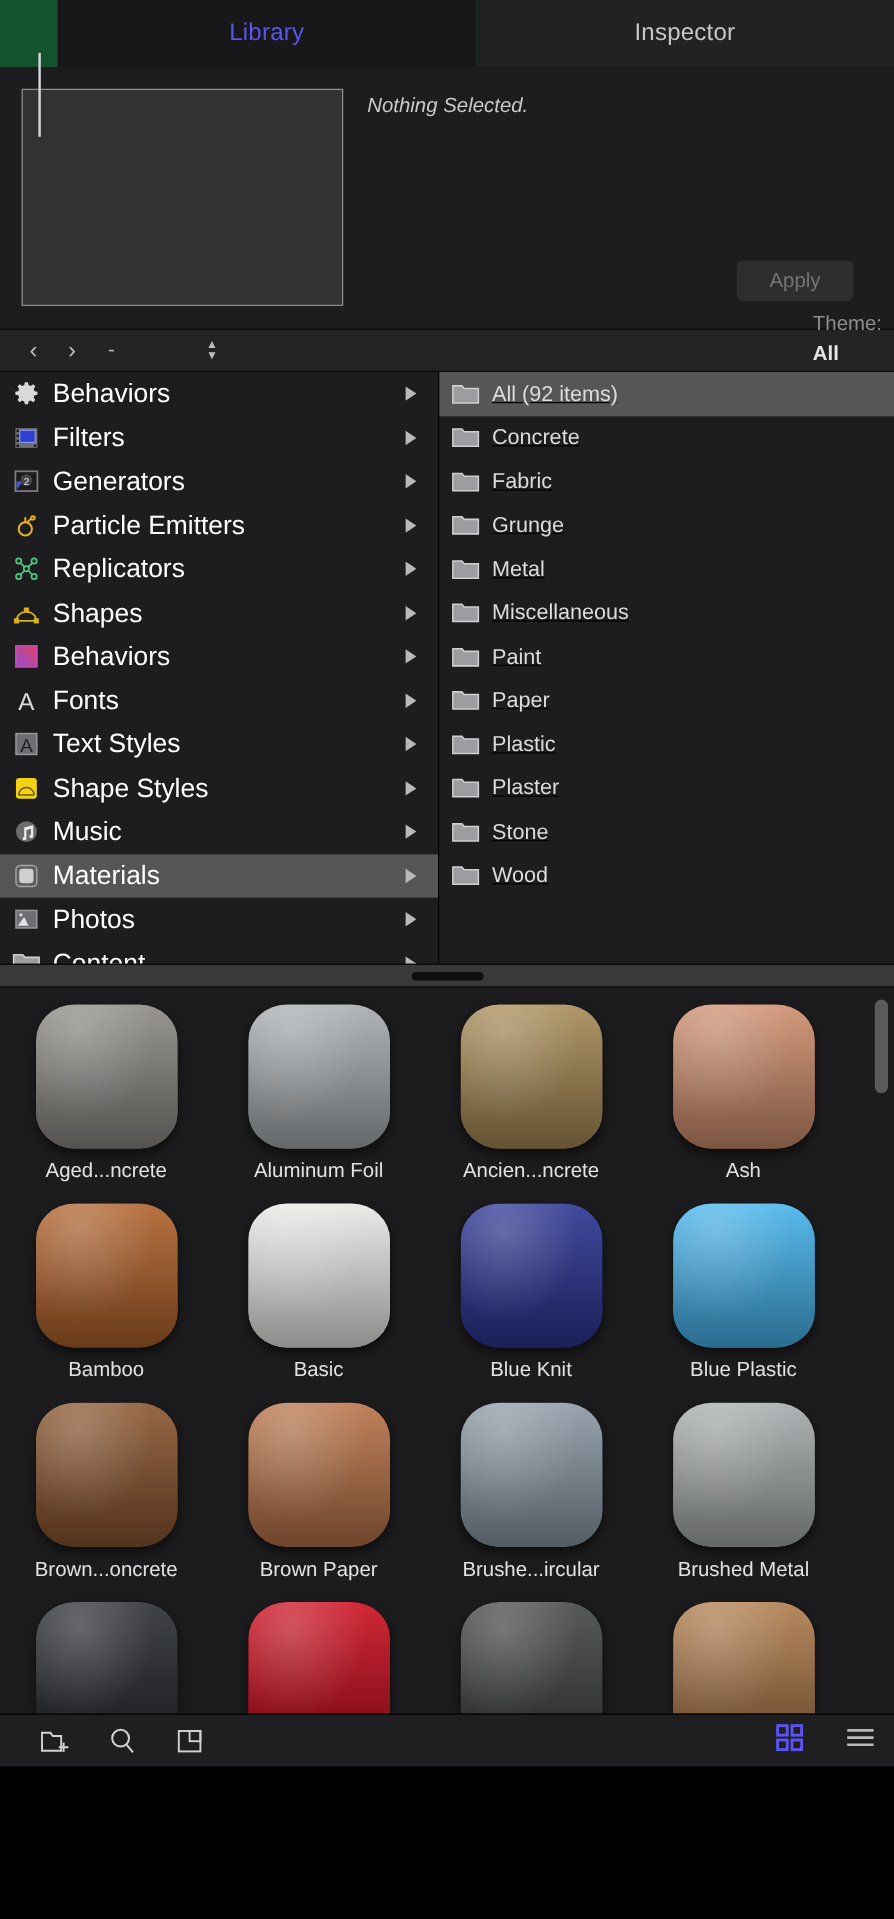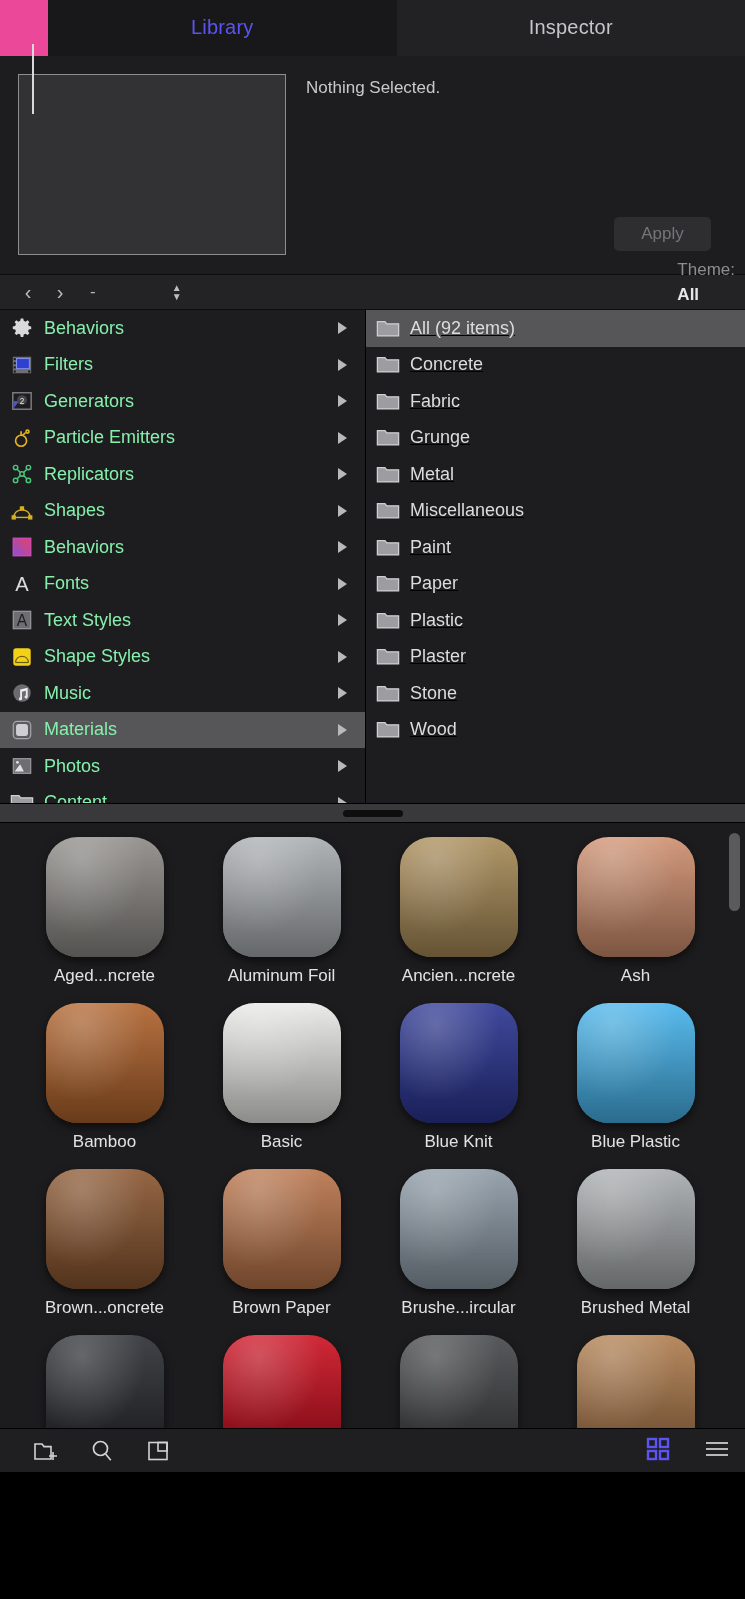--- a/index.html
+++ b/index.html
@@ -5,41 +5,41 @@
   * { box-sizing: border-box; margin: 0; padding: 0; }
   html, body {
     width: 745px; height: 1599px;
     background: #000;
     font-family: "Liberation Sans", sans-serif;
     overflow: hidden;
   }
   #app { position: relative; width: 745px; height: 1599px; background: #000; }
 
   
-  .tabbar { display: flex; height: 56px; background: #ec4899; padding-left: 48px; }
+  .tabbar { display: flex; height: 56px; background: #14532d; padding-left: 48px; }
   .tab {
     flex: 1; display: flex; align-items: center; justify-content: center;
     font-size: 20px; color: #cfcfd2; letter-spacing: .2px;
     border-bottom: 2px solid transparent;
   }
   .tab.active { color: #5b54f0; background: #18181a; }
   .tab.inactive { background: #222225; color: #c6c6ca; }
 
   
   .preview-strip {
     position: relative; height: 218px; background: #1d1d1f;
     display: flex; align-items: flex-start; padding: 18px 20px 0 18px;
   }
   .preview-box {
     width: 268px; height: 181px; background: #323234;
     border: 1px solid #8e8e90;
   }
   .preview-right { flex: 1; position: relative; height: 181px; padding-left: 20px; }
   .nothing-selected {
-    font-size: 17px; color: #c9c9cc; margin-top: 4px;
+    font-size: 17px; font-style: italic; color: #c9c9cc; margin-top: 4px;
   }
   .apply-btn {
     position: absolute; right: 14px; bottom: 4px;
     width: 97px; height: 34px; border-radius: 5px;
     background: #2e2e31; color: #757578;
     font-size: 17px; display: flex; align-items: center; justify-content: center;
     border: none;
   }
 
   
@@ -66,21 +66,21 @@
   .col { overflow: hidden; position: relative; }
   .col-left { width: 366px; border-right: 1px solid #000; }
   .col-right { flex: 1; }
   .row {
     height: 36.5px; display: flex; align-items: center; padding-left: 8px;
     position: relative;
   }
   .row.selected { background: #565658; }
   .row .ic { width: 28px; height: 22px; margin-right: 8px; flex: 0 0 28px;
              display: flex; align-items: center; justify-content: center; }
-  .row .lbl { font-size: 18px; color: #86efac; white-space: nowrap; }
+  .row .lbl { font-size: 22px; color: #ffffff; white-space: nowrap; }
   .row .disc {
     position: absolute; right: 18px; width: 0; height: 0;
     border-left: 9px solid #b9b9bc; border-top: 6px solid transparent;
     border-bottom: 6px solid transparent;
   }
   .folder-row { height: 36.5px; display: flex; align-items: center; padding-left: 10px; text-decoration: underline; }
   .folder-row.selected { background: #565658; }
   .folder-row .lbl { font-size: 18px; color: #dcdcdf; }
   .fi { margin-right: 8px; flex: 0 0 26px; display:flex; align-items:center; }
 
@@ -90,21 +90,21 @@
     border-bottom: 1px solid #000; display: flex; align-items: center;
     justify-content: center;
   }
   .splitter .grip { width: 60px; height: 7px; border-radius: 4px; background: #0e0e0f; }
 
   
   .grid-pane {
     height: 605px; background: #1c1c1e; position: relative; overflow: hidden;
     padding: 14px 0 0 0;
   }
-  .grid { display: flex; flex-wrap: wrap; margin-left: 16px; }
+  .grid { display: flex; flex-wrap: wrap; }
   .cell { width: 177px; height: 166px; display: flex; flex-direction: column;
           align-items: center; }
   .swatch { width: 118px; height: 120px; border-radius: 32px/30px; position: relative;
             box-shadow: 0 4px 9px rgba(0,0,0,.55); overflow: hidden; }
   .swatch::after {
     content:""; position:absolute; inset:0; border-radius: 32px/30px;
     background: radial-gradient(ellipse at 30% 18%, rgba(255,255,255,.22), rgba(255,255,255,0) 55%),
                 linear-gradient(to bottom, rgba(255,255,255,.10), rgba(0,0,0,.40));
   }
   .cap { margin-top: 9px; font-size: 17px; color: #e2e2e5; white-space: nowrap; }

